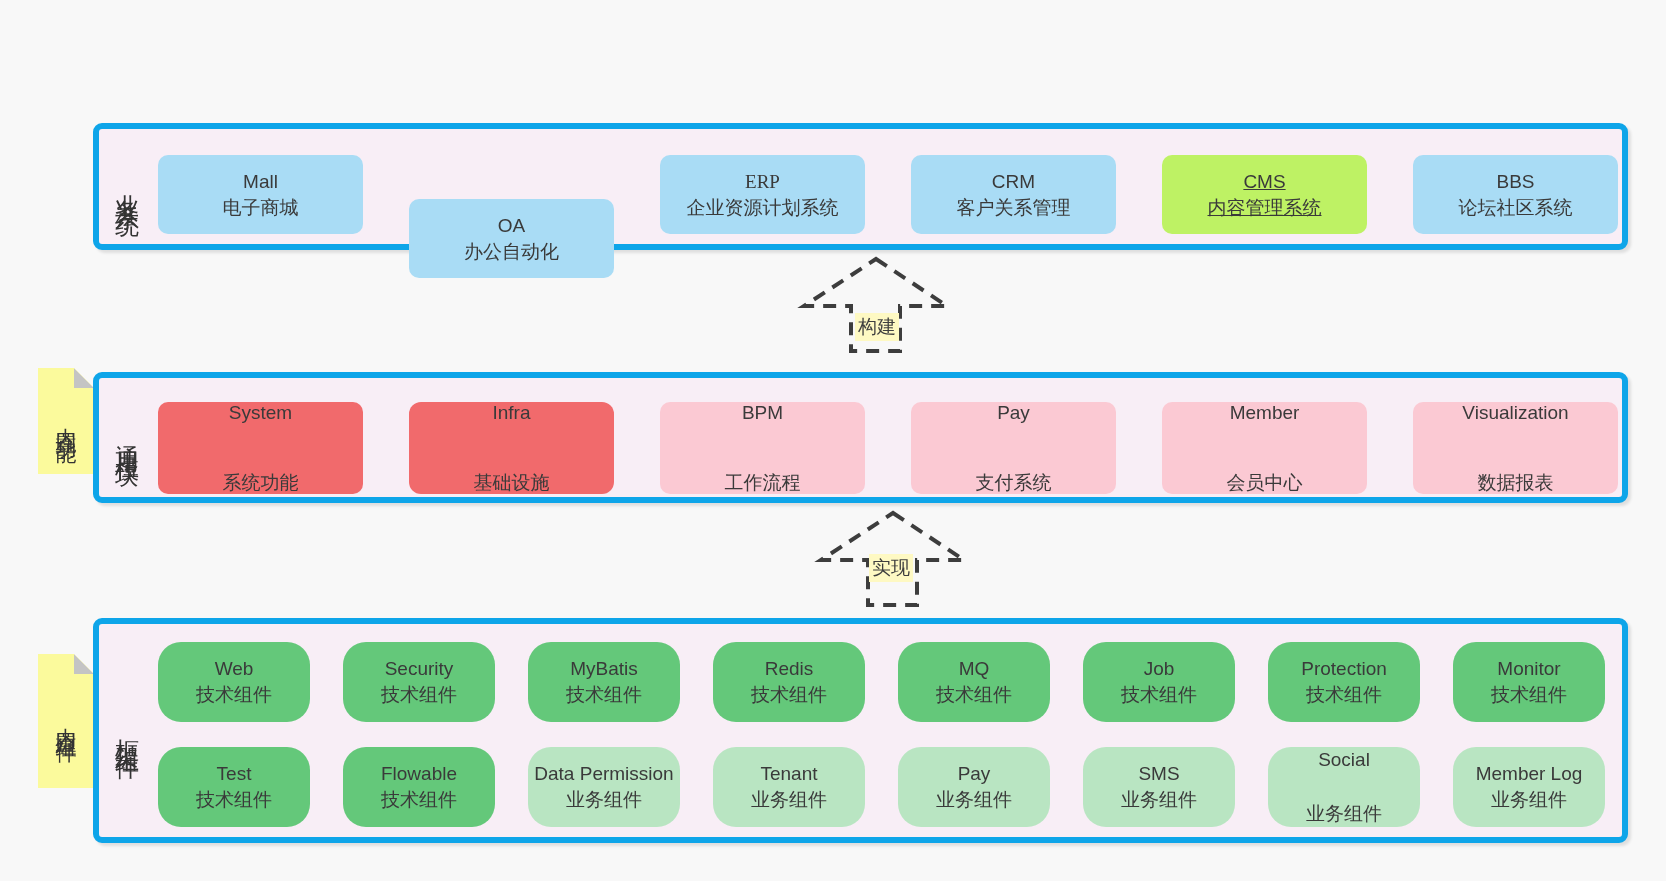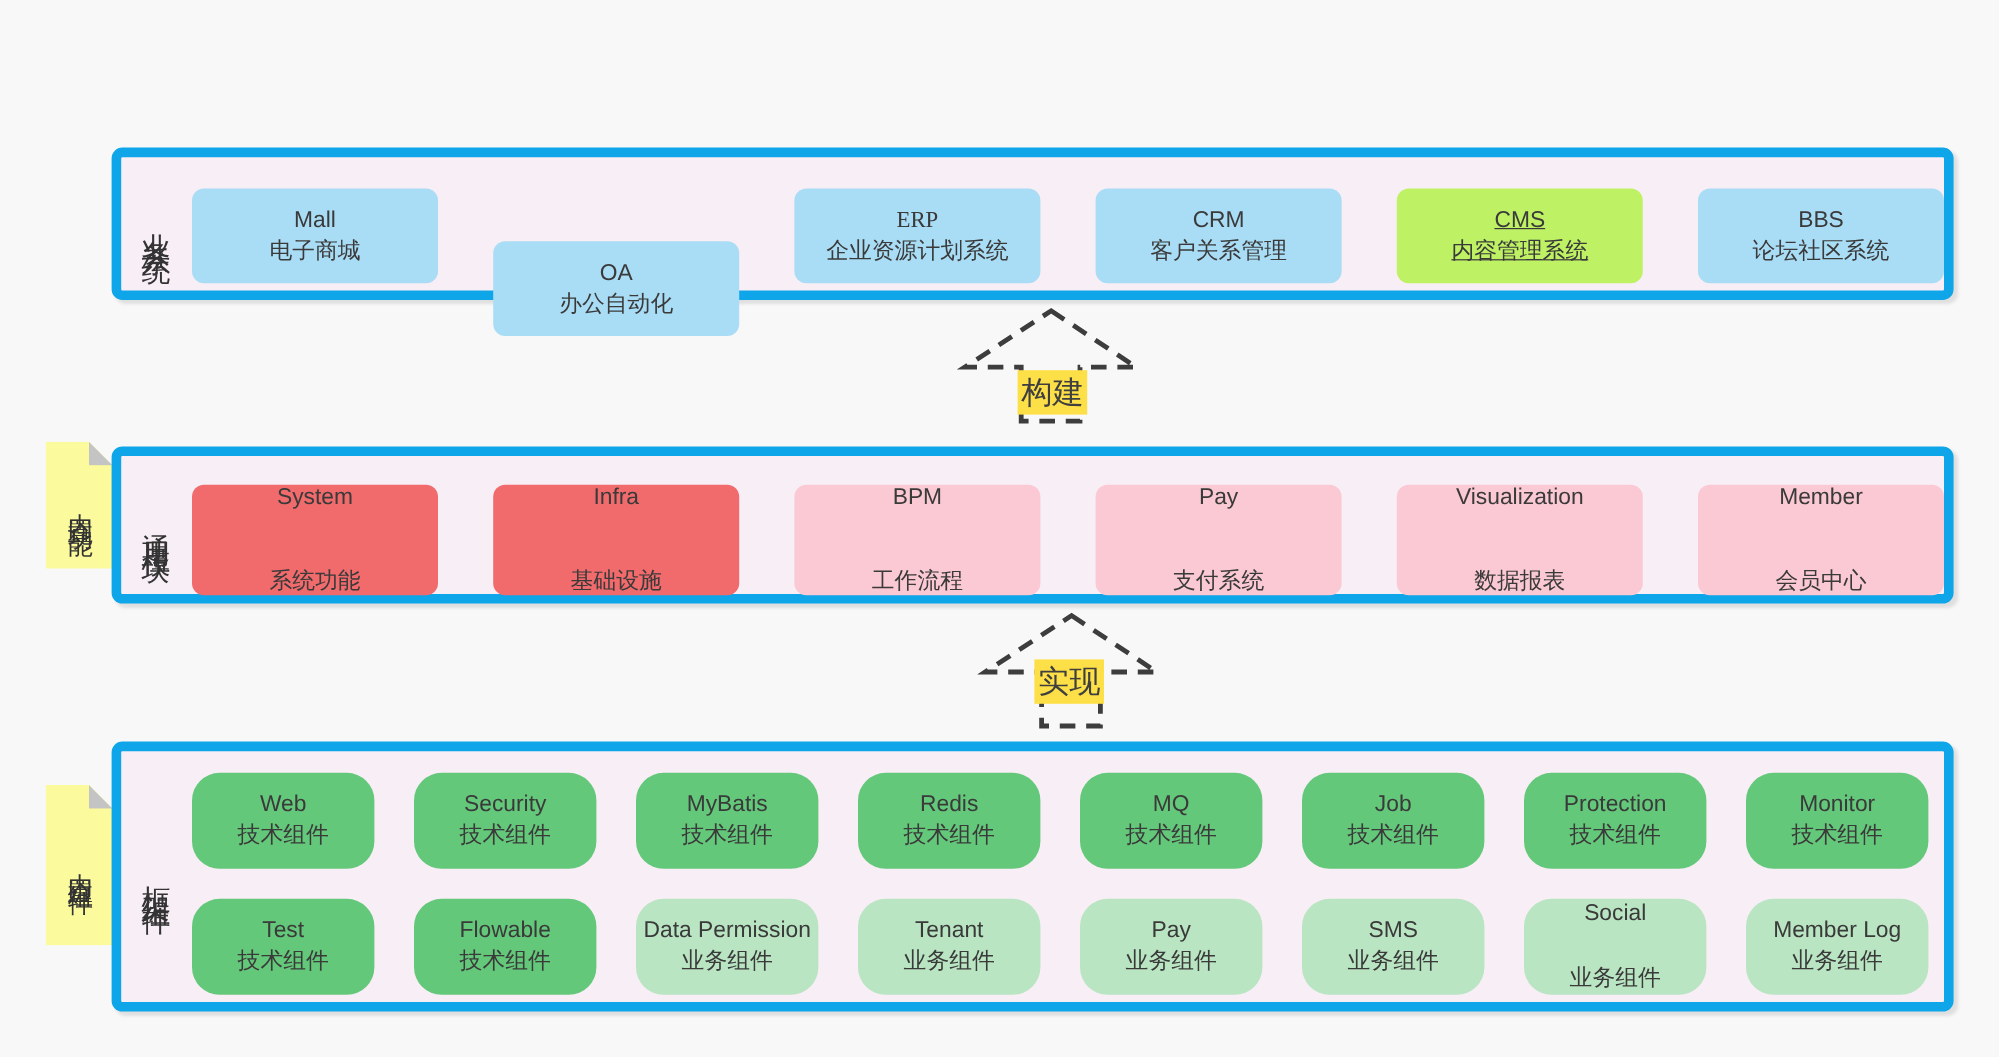--- a/index.html
+++ b/index.html
@@ -3,21 +3,21 @@
 <meta charset="utf-8">
 <style>
   html,body{margin:0;padding:0;background:#f8f8f8;}
   .canvas{
     position:relative;width:1666px;height:881px;background:#f8f8f8;overflow:hidden;
     font-family:"Liberation Sans","DejaVu Sans",sans-serif;color:#3a3a3a;
   }
   
   .layer{
     position:absolute;left:93px;width:1535px;box-sizing:border-box;
-    background:#f8eef6;border:8px solid #0ea5e9;border-radius:9px;
+    background:#f8eef6;border:6px solid #0ea5e9;border-radius:9px;
     box-shadow:3px 3px 3px rgba(0,0,0,0.10);z-index:2;
   }
   .layer-1{top:123px;height:127px;}
   .layer-2{top:372px;height:131px;}
   .layer-3{top:618px;height:225px;}
   
   .vlabel{
     position:absolute;left:12px;top:50%;transform:translateY(-50%);
     writing-mode:vertical-rl;text-orientation:upright;
     font-size:24px;letter-spacing:6px;color:#333;white-space:nowrap;
@@ -55,21 +55,21 @@
   .tab span{
     writing-mode:vertical-rl;text-orientation:upright;
     font-size:21px;letter-spacing:5px;color:#333;
   }
   
   .arrow{position:absolute;z-index:3;}
   .arrow svg{display:block;}
   .arrow polygon{fill:none;stroke:#3d3d3d;stroke-width:4;stroke-dasharray:13 9;}
   .arrow-label{
     position:absolute;transform:translate(-50%,-50%);
-    background:#fde047;padding:1px 3px;font-size:26px;color:#3f3f3f;z-index:4;
+    background:#fef9c3;padding:1px 3px;font-size:19px;color:#3f3f3f;z-index:4;
     white-space:nowrap;
   }
 </style>
 </head>
 <body>
 
 <div class="canvas">
 
   <div class="layer layer-1">
     <div class="vlabel">业务系统</div>
@@ -111,39 +111,39 @@
   <div class="tab tab-2">
     <span>内置功能</span>
   </div>
   <div class="layer layer-2">
     <div class="vlabel">通用模块</div>
     <div class="box-row row-wide">
         <div class="box" style="background: rgb(241, 106, 108);">
           <div class="box-name">System</div>
           <div class="box-desc">系统功能</div>
         </div>
-        <div class="box" style="background: rgb(241, 106, 108);">
+        <div class="box" style="background: rgb(241, 106, 108); border-radius: 12px;">
           <div class="box-name">Infra</div>
           <div class="box-desc">基础设施</div>
         </div>
         <div class="box" style="background: rgb(251, 201, 211);">
           <div class="box-name">BPM</div>
           <div class="box-desc">工作流程</div>
         </div>
         <div class="box" style="background: rgb(251, 201, 211);">
           <div class="box-name">Pay</div>
           <div class="box-desc">支付系统</div>
         </div>
         <div class="box" style="background: rgb(251, 201, 211);">
+          <div class="box-name">Member</div>
+          <div class="box-desc">会员中心</div>
+        </div>
+        <div class="box" style="background: rgb(251, 201, 211);">
           <div class="box-name">Visualization</div>
           <div class="box-desc">数据报表</div>
-        </div>
-        <div class="box" style="background: rgb(251, 201, 211);">
-          <div class="box-name">Member</div>
-          <div class="box-desc">会员中心</div>
         </div>
       </div>
   </div>
 
   <div class="arrow" style="left:803px;top:508px;">
     <svg width="180" height="100" viewBox="0 0 180 100">
       <polygon points="90,5 161,52 114,52 114,97 65,97 65,52 18,52"></polygon>
     </svg>
   </div>
   <span class="arrow-label" style="left:891px;top:568px;">实现</span>

